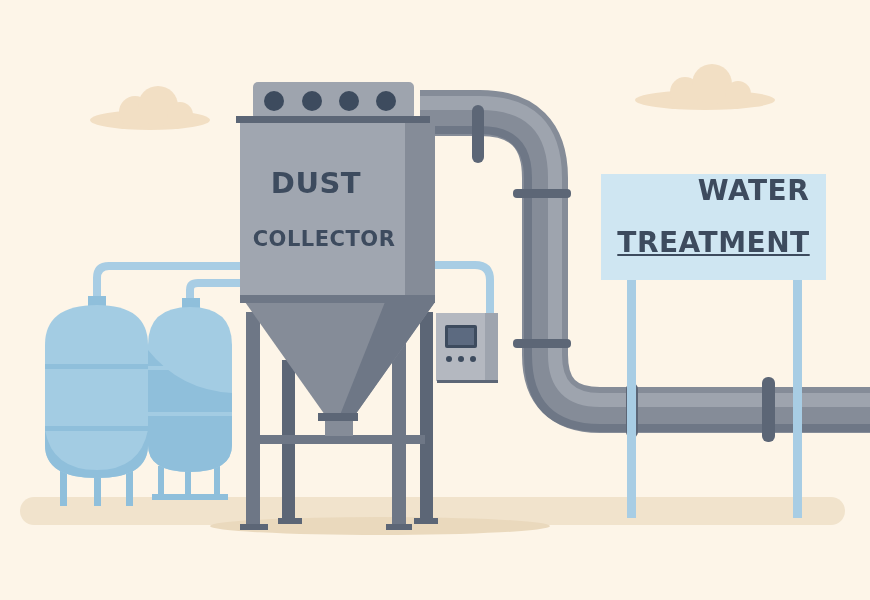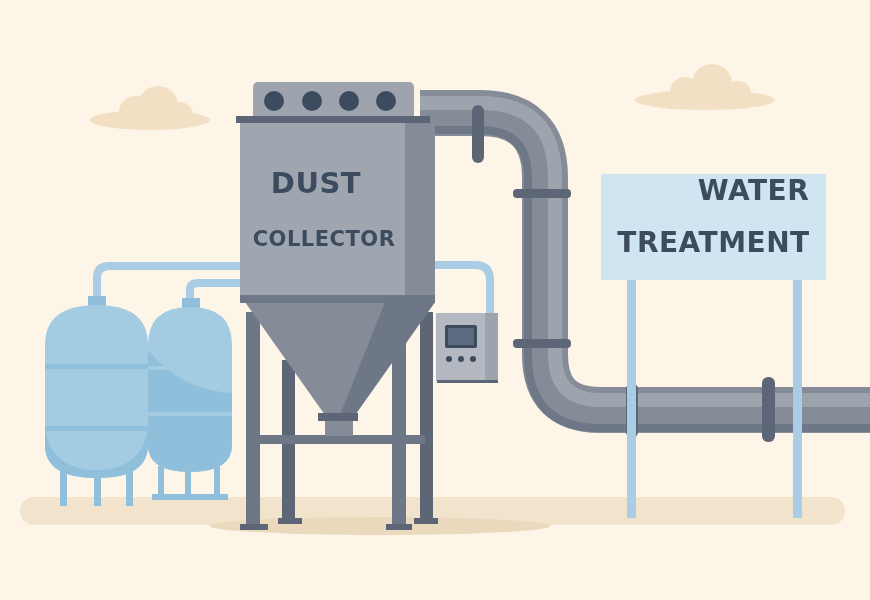--- a/index.html
+++ b/index.html
@@ -109,13 +109,13 @@
     <rect x="448" y="328" width="26" height="17" fill="#5c6a80"></rect>
     <circle cx="449" cy="359" r="3" fill="#3d4b5e"></circle>
     <circle cx="461" cy="359" r="3" fill="#3d4b5e"></circle>
     <circle cx="473" cy="359" r="3" fill="#3d4b5e"></circle>
   </g>
 </svg>
 
 <div class="label" style="left:232px;top:166px;width:168px;font-size:29px;">DUST</div>
 <div class="label" style="left:240px;top:203px;width:168px;font-size:21px;margin-top:24px;">COLLECTOR</div>
 <div class="label" style="left:601px;top:174px;width:225px;font-size:28px;padding-left:40px;">WATER</div>
-<div class="label" style="left:601px;top:226px;width:225px;font-size:28px;">TREATMENT</div>
+<div class="label" style="left:601px;top:226px;width:225px;font-size:28px;text-decoration:underline;">TREATMENT</div>
 
 </body></html>

